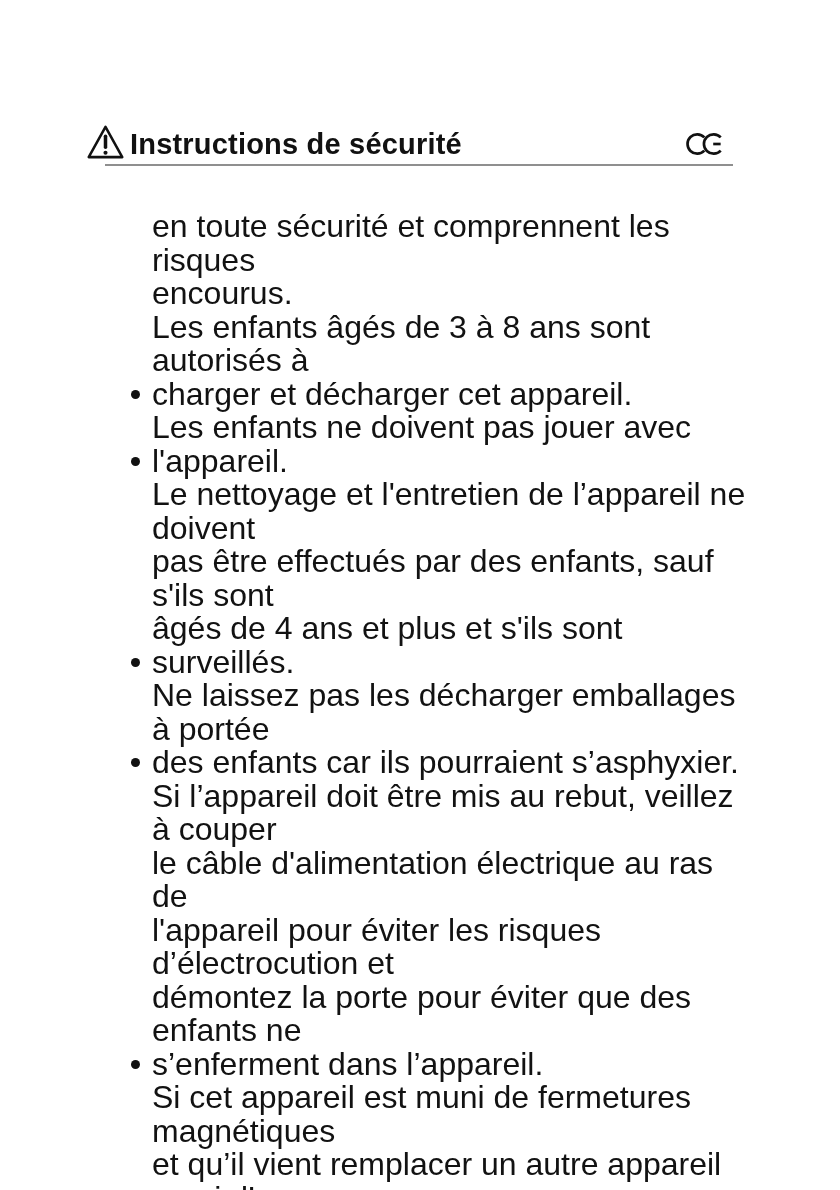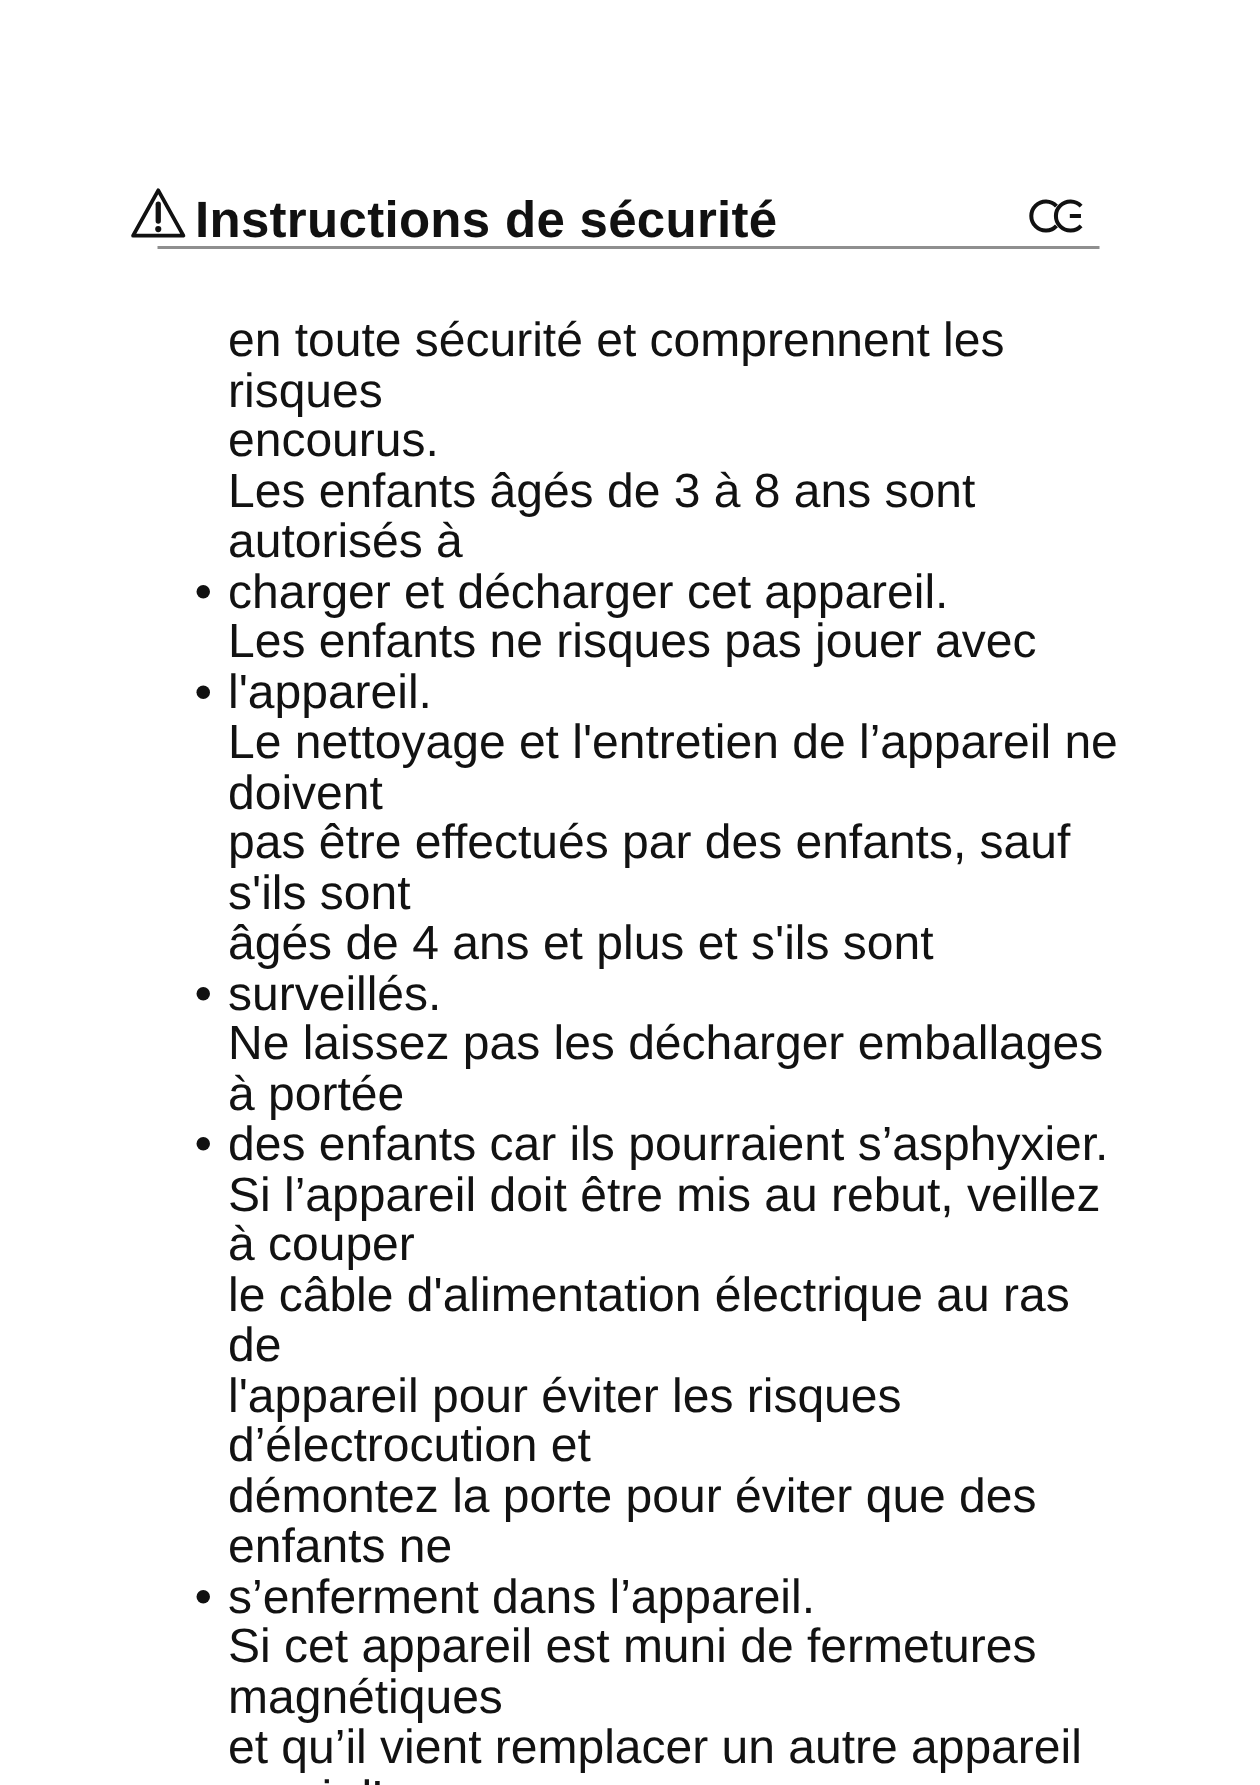--- a/index.html
+++ b/index.html
@@ -22,21 +22,21 @@
     position: absolute;
     left: 86px;
     top: 123px;
     width: 39px;
     height: 38px;
   }
   .page-title {
     position: absolute;
     left: 130px;
     top: 128px;
-    font-size: 34px;
+    font-size: 29px;
     font-weight: bold;
     letter-spacing: 0.2px;
     color: #111111;
     white-space: nowrap;
   }
   .ce-mark {
     position: absolute;
     left: 686px;
     top: 130px;
     width: 38px;
@@ -114,21 +114,21 @@
     <p class="continuation">en toute sécurité et comprennent les risques
 encourus.</p>
     <div id="bullet-list">
         <div class="bullet-item">
           <span class="bullet-marker"></span>
           <span class="bullet-text">Les enfants âgés de 3 à 8 ans sont autorisés à
 charger et décharger cet appareil.</span>
         </div>
         <div class="bullet-item">
           <span class="bullet-marker"></span>
-          <span class="bullet-text">Les enfants ne risques pas jouer avec l'appareil.</span>
+          <span class="bullet-text">Les enfants ne doivent pas jouer avec l'appareil.</span>
         </div>
         <div class="bullet-item">
           <span class="bullet-marker"></span>
           <span class="bullet-text">Le nettoyage et l'entretien de l’appareil ne doivent
 pas être effectués par des enfants, sauf s'ils sont
 âgés de 4 ans et plus et s'ils sont surveillés.</span>
         </div>
         <div class="bullet-item">
           <span class="bullet-marker"></span>
           <span class="bullet-text">Ne laissez pas les décharger emballages à portée

